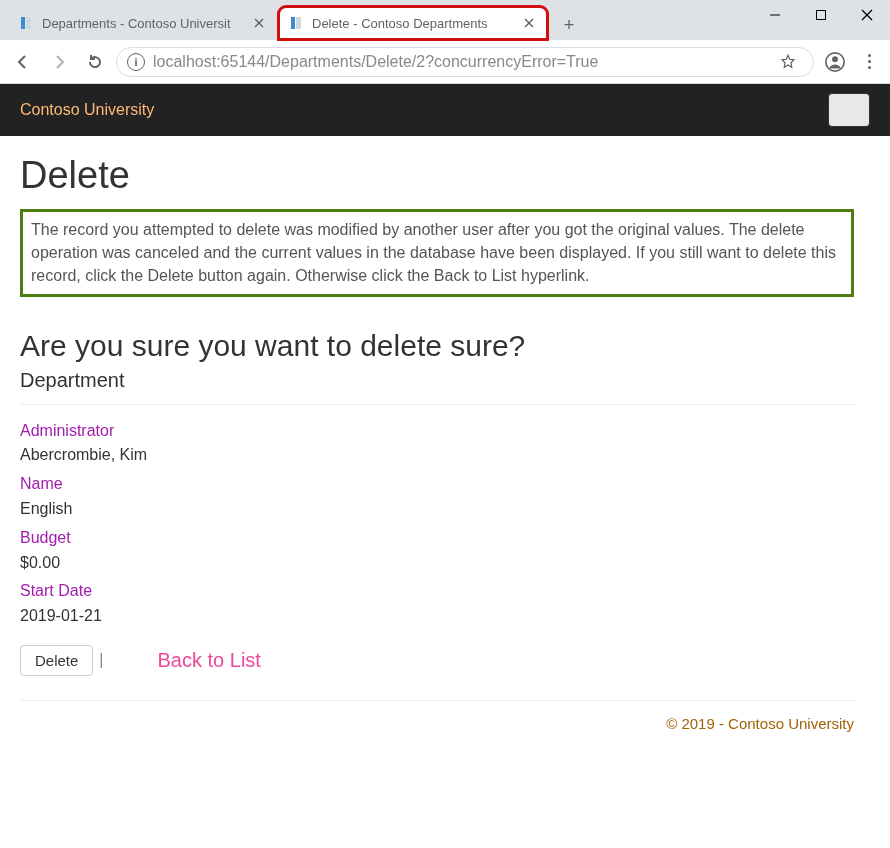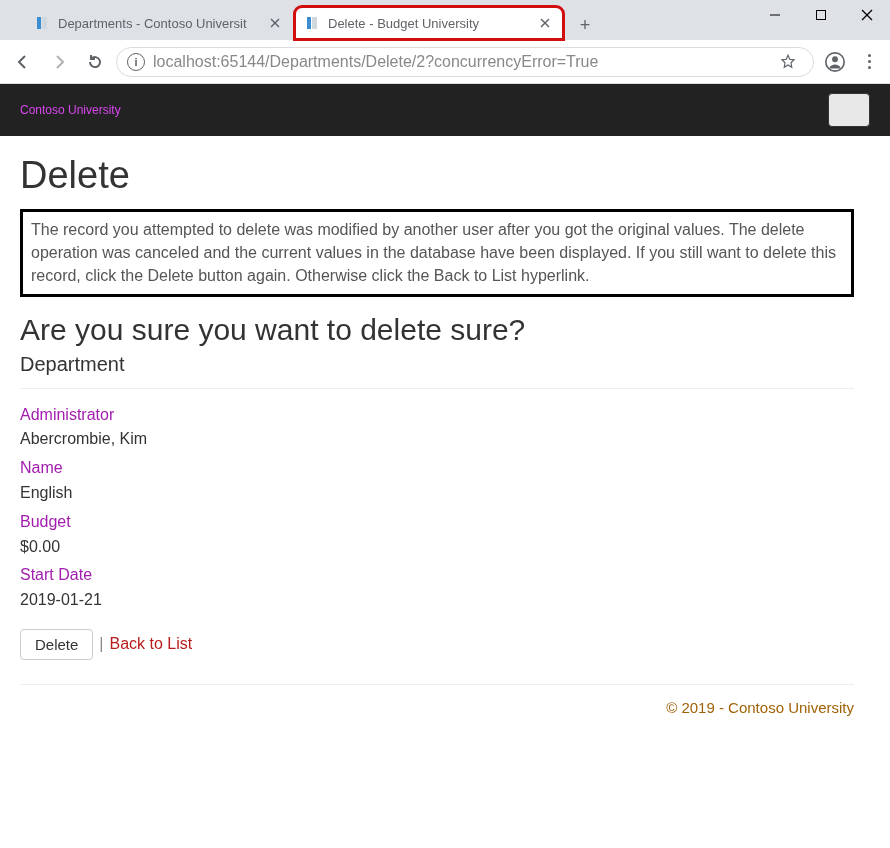--- a/index.html
+++ b/index.html
@@ -27,21 +27,21 @@
   .window-btn {
     width: 46px;
     height: 30px;
     display: flex;
     align-items: center;
     justify-content: center;
     color: #000;
   }
   .tabs-row {
     position: absolute;
-    left: 24px;
+    left: 8px;
     bottom: 0;
     display: flex;
     align-items: flex-end;
     height: 36px;
   }
   .tab {
     display: flex;
     align-items: center;
     height: 34px;
     padding: 0 10px;
@@ -145,46 +145,46 @@
   .site-navbar {
     height: 52px;
     background: #222;
     color: #999;
     display: flex;
     align-items: center;
     padding: 0 20px;
     justify-content: space-between;
   }
   .site-brand {
-    font-size: 12px;
-    color: #d946ef;
+    font-size: 16px;
+    color: #fdba74;
   }
   .nav-collapse {
     width: 42px; height: 34px;
     border: 1px solid #333;
     border-radius: 4px;
     background: #e8e8e8;
   }
   
   .page {
     padding: 18px 36px 20px 20px;
     color: #333;
   }
   h2.page-title {
     font-size: 38px;
     font-weight: 500;
     margin-bottom: 12px;
   }
   .error-msg {
-    border: 3px solid #000000;
+    border: 3px solid #4d7c0f;
     padding: 6px 8px;
     color: #555;
     font-size: 16px;
     line-height: 1.45;
-    margin-bottom: 16px;
+    margin-bottom: 32px;
   }
   h3.confirm {
     font-size: 30px;
     font-weight: 500;
     margin-bottom: 6px;
   }
   h4.entity {
     font-size: 20px;
     font-weight: 500;
     margin-bottom: 12px;
@@ -198,21 +198,21 @@
   .btn {
     border: 1px solid #ccc;
     background: #fff;
     color: #333;
     padding: 6px 14px;
     border-radius: 4px;
     font-size: 15px;
     cursor: pointer;
   }
   .sep-pipe { color: #888; }
-  a.link { color: #b91c1c; text-decoration: none; font-size: 16px; }
+  a.link { color: #ec4899; text-decoration: none; font-size: 20px; margin-left: 48px; }
   .footer {
     margin-top: 8px;
     border-top: 1px solid #eee;
     padding-top: 12px;
     font-size: 15px;
     color: #a16207;
     text-align: right;
   }
 </style>
 </head>
@@ -235,21 +235,21 @@
           </svg>
       </span>
     </div>
     <div class="tab active highlighted">
       <span class="favicon">
         <svg width="14" height="14" viewBox="0 0 14 14">
             <rect x="2" y="1" width="4" height="12" fill="#3b8dd1"></rect>
             <rect x="7" y="1" width="5" height="12" fill="#cfd8dc"></rect>
           </svg>
       </span>
-      <span class="tab-title">Delete - Budget University</span>
+      <span class="tab-title">Delete - Contoso Departments</span>
       <span class="tab-close">
         <svg width="10" height="10" viewBox="0 0 10 10">
             <line x1="1" y1="1" x2="9" y2="9" stroke="#5f6368" stroke-width="1.4"></line>
             <line x1="9" y1="1" x2="1" y2="9" stroke="#5f6368" stroke-width="1.4"></line>
           </svg>
       </span>
     </div>
     <div class="newtab-btn">+</div>
   </div>
   <div class="window-controls">

